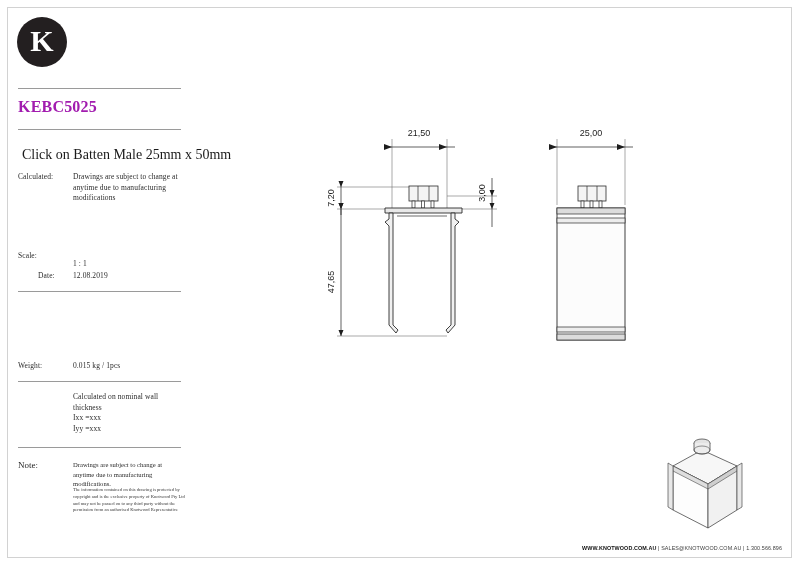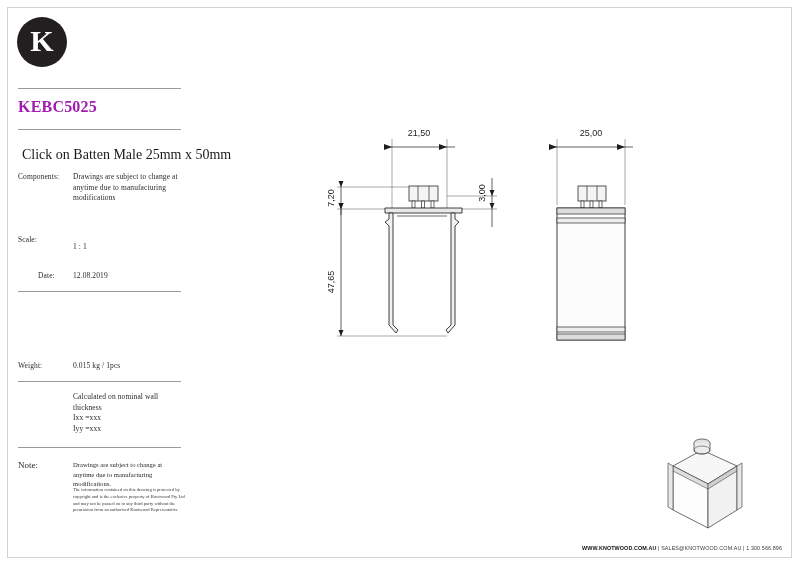--- a/index.html
+++ b/index.html
@@ -84,22 +84,22 @@
     letter-spacing: 0.1px;
   }
   .spec-value {
     position: absolute;
     left: 73px;
     font-size: 7.5px;
     color: #2b2b2b;
     line-height: 1.42;
     letter-spacing: 0.1px;
   }
-  .lbl-scale      { top: 235px; }
-  .val-scale      { top: 242px; }
+  .lbl-scale      { top: 251px; }
+  .val-scale      { top: 259px; }
   .lbl-date       { top: 271px; margin-left: 20px; }
   .val-date       { top: 271px; }
   .lbl-components { top: 172px; }
   .val-components { top: 172px; width: 108px; }
   .lbl-weight     { top: 361px; }
   .val-weight     { top: 361px; }
   .val-calc       { top: 392px; width: 108px; }
 
   .lbl-note {
     position: absolute;
@@ -167,21 +167,21 @@
 
   <div class="part-number">KEBC5025</div>
   <div class="part-desc">Click on Batten Male 25mm x 50mm</div>
 
   <div class="spec-label lbl-scale">Scale:</div>
   <div class="spec-value val-scale">1 : 1</div>
 
   <div class="spec-label lbl-date">Date:</div>
   <div class="spec-value val-date">12.08.2019</div>
 
-  <div class="spec-label lbl-components">Components:</div>
+  <div class="spec-label lbl-components">Calculated:</div>
   <div class="spec-value val-components">Drawings are subject to change at anytime due to manufacturing modifications</div>
 
   <div class="spec-label lbl-weight">Weight:</div>
   <div class="spec-value val-weight">0.015 kg / 1pcs</div>
 
   <div class="spec-value val-calc" style="white-space: pre-line;">Calculated on nominal wall thickness
 Ixx =xxx
 Iyy =xxx</div>
 
   <div class="lbl-note">Note:</div>

